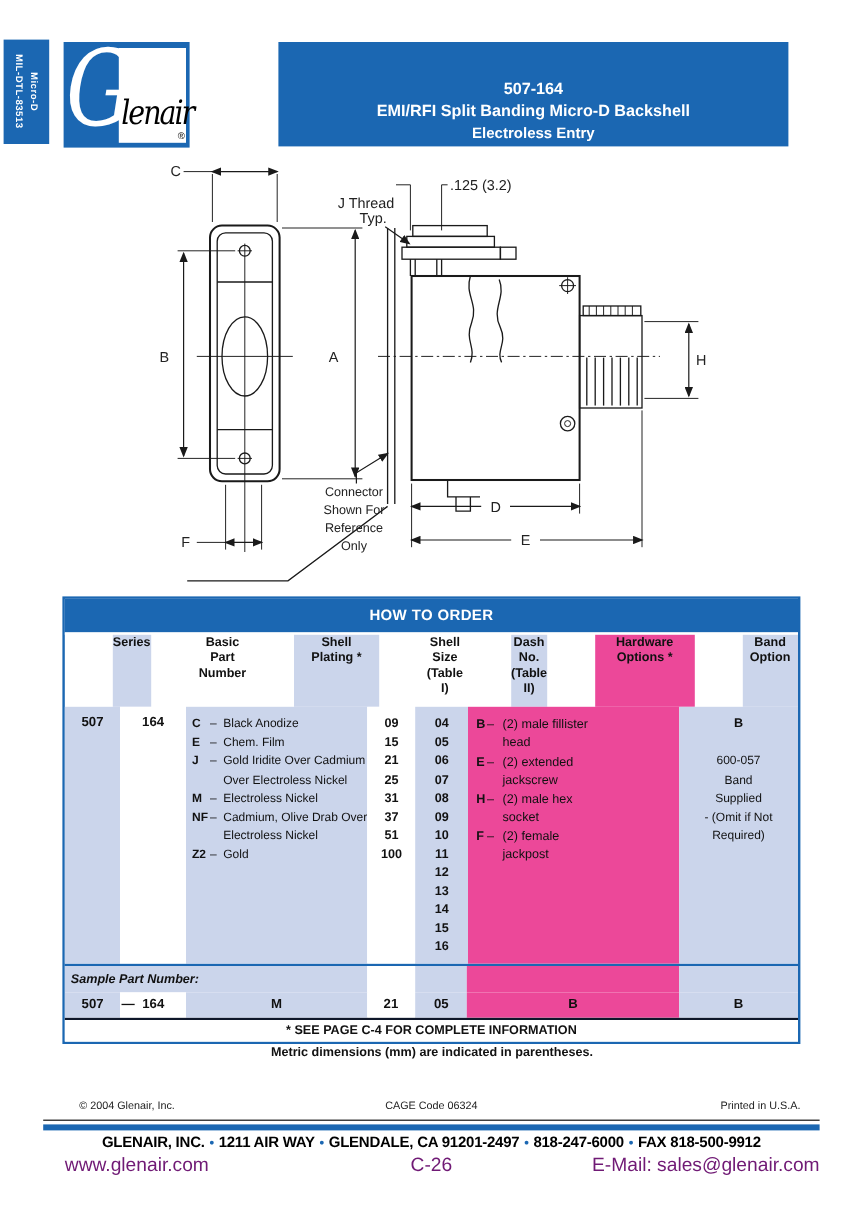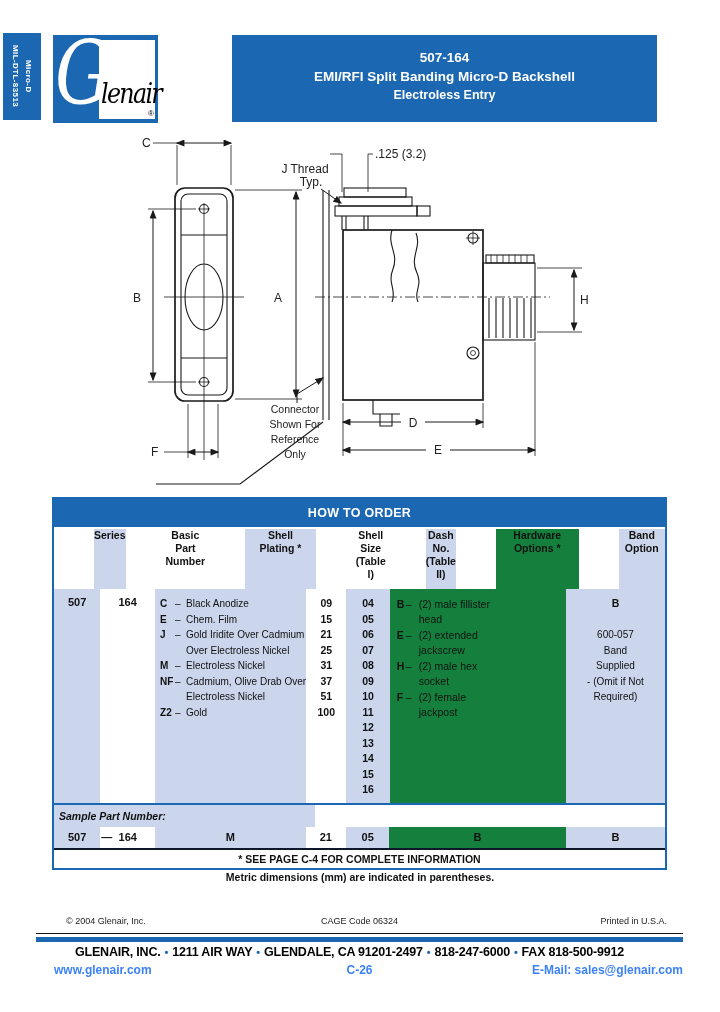--- a/index.html
+++ b/index.html
@@ -13,21 +13,21 @@
                    color:#fff; font-weight:bold; font-size:8px; line-height:13px; padding-left:6px; letter-spacing:.4px; }
   .logo-box { left:53px; top:35px; width:105px; height:88px; background:#1b67b2; }
   .logo-panel { position:absolute; right:3px; top:5px; bottom:4px; width:56px; background:#fff; }
   .logo-g { position:absolute; left:2px; top:-16px; color:#fff; font-family:"DejaVu Serif",serif;
             font-style:italic; font-size:88px; line-height:110px; transform:scaleX(.8); transform-origin:left top; }
   .logo-rest { position:absolute; left:48px; top:42px; color:#000; font-family:"DejaVu Serif",serif;
                font-style:italic; font-size:28px; letter-spacing:-2px; transform:scaleX(.85); transform-origin:left top; }
   .logo-reg { position:absolute; right:4px; bottom:5px; font-size:8px; color:#000; }
   .banner { left:232px; top:35px; width:425px; height:87px; background:#1b67b2; color:#fff;
             text-align:center; font-weight:bold; padding-top:13px; }
-  .banner .l1 { font-size:13.5px; line-height:19px; }
+  .banner .l1 { font-size:13.5px; line-height:19px;margin-top:16px; }
   .banner .l2 { font-size:13.5px; line-height:19px; }
   .banner .l3 { font-size:12.5px; line-height:19px; }
 
   
   .drawing { left:90px; top:132px; width:560px; height:356px; }
   .part  { stroke:#1a1a1a; stroke-width:1.7; fill:none; }
   .part2 { stroke:#1a1a1a; stroke-width:1.1; fill:none; }
   .ext   { stroke:#1a1a1a; stroke-width:.8; fill:none; }
   .dim   { stroke:#1a1a1a; stroke-width:1; fill:none; }
   .dim-b { marker-start:url(#ar); marker-end:url(#ar); }
@@ -36,62 +36,62 @@
   .lbl   { font:12px "Liberation Sans",sans-serif; fill:#222; }
   .lbl-sm{ font:10.5px "Liberation Sans",sans-serif; fill:#222; }
 
   
   .order { left:52px; top:497px; width:615px; border:2px solid #1b67b2; background:#fff; }
   .t-title { height:28px; background:#1b67b2; color:#fff; font-weight:bold; font-size:12.5px;
              text-align:center; line-height:28px; letter-spacing:.3px; }
   .t-gap { height:2px; background:#fff; }
   .row { display:flex; }
   .c1{width:48px;background:#cbd5eb;} .c2{width:57px;background:#fff;} .c3{width:156px;background:#cbd5eb;}
-  .c4{width:42px;background:#fff;} .c5{width:45px;background:#cbd5eb;} .c6{width:183px;background:#15803d;}
+  .c4{width:42px;background:#fff;} .c5{width:45px;background:#cbd5eb;} .c6{width:183px;background:#ec4899;}
   .c7{width:103px;background:#cbd5eb;}
   .t-head { height:60px; }
   .t-head > div { display:flex; flex-direction:column; justify-content:flex-start; align-items:center;
                   font-weight:bold; font-size:10.5px; line-height:13px; padding-bottom:5px; text-align:center;margin-left:40px; }
   .t-body { height:214px; }
   .t-body > div { padding-top:7px; }
   .big-code { text-align:center; font-weight:bold; font-size:11px; }
   .pl { display:flex; height:15.5px; align-items:center; font-size:10px; white-space:nowrap; }
   .plc { width:20px; padding-left:5px; font-weight:bold; }
   .pls { width:11px; }
   .plt { flex:1; }
   .hw { display:flex; height:15.5px; align-items:center; font-size:10.5px; white-space:nowrap; }
   .hwc { width:16px; padding-left:7px; font-weight:bold; }
   .hws { width:13px; }
   .num { text-align:center; font-weight:bold; font-size:10.5px; height:15.5px; line-height:15.5px; }
   .band-line { text-align:center; font-size:10px; height:15.5px; line-height:15.5px; white-space:nowrap; }
   .band-line.first { font-weight:bold; font-size:10.5px; }
   .t-sep { height:2px; background:#1b67b2; }
-  .t-sample-label { height:22px;flex-direction:column; }
+  .t-sample-label { height:22px; }
   .sample-merged { width:261px; background:#cbd5eb; font-style:italic; font-weight:bold; font-size:10.5px;
                    line-height:22px; padding-left:5px; }
   .t-sample-label .c4,.t-sample-label .c5,.t-sample-label .c6,.t-sample-label .c7 { height:22px; }
   .t-sample-values { height:21px; font-weight:bold; font-size:11px; }
   .t-sample-values > div { text-align:center; line-height:21px; }
   .c2.rel { position:relative; }
   .sample-dash { position:absolute; left:1px; top:0; }
   .t-foot { height:20px; border-top:2px solid #0f172a; background:#fff; text-align:center;
             font-weight:bold; font-size:10.5px; line-height:18px; }
 
   
   .metric-note { left:0; top:871px; width:720px; text-align:center; font-weight:bold; font-size:10.5px; }
   .pub-row { left:36px; top:916px; width:647px; height:14px; font-size:9px; color:#222; }
   .pub-left { position:absolute; left:18px;padding-left:12px; }
   .pub-center { position:absolute; left:50%; transform:translateX(-50%); }
   .pub-right { position:absolute; right:16px; }
   .black-rule { left:36px; top:933px; width:647px; height:1px; background:#111; }
   .blue-bar { left:36px; top:937px; width:647px; height:5px; background:#1b67b2; }
-  .addr-row { left:26px; top:945px; width:647px; text-align:center; font-weight:bold; font-size:12.5px;
+  .addr-row { left:36px; top:945px; width:647px; text-align:center; font-weight:bold; font-size:12.5px;
               letter-spacing:-.2px; color:#000; }
   .addr-row .bullet { color:#1b67b2; padding:0 4px; font-size:11px; }
-  .info-row { left:36px; top:963px; width:647px; height:16px; font-weight:bold; font-size:12px; color:#3b82f6; }
+  .info-row { left:36px; top:963px; width:647px; height:16px; font-weight:normal; font-size:16px; color:#701a75; }
   .info-left { position:absolute; left:18px; }
   .info-center { position:absolute; left:50%; transform:translateX(-50%); }
   .info-right { position:absolute; right:0;padding-left:28px; }
 </style>
 </head>
 <body>
 
 <div id="page">
 
   <div class="abs side-tab">

